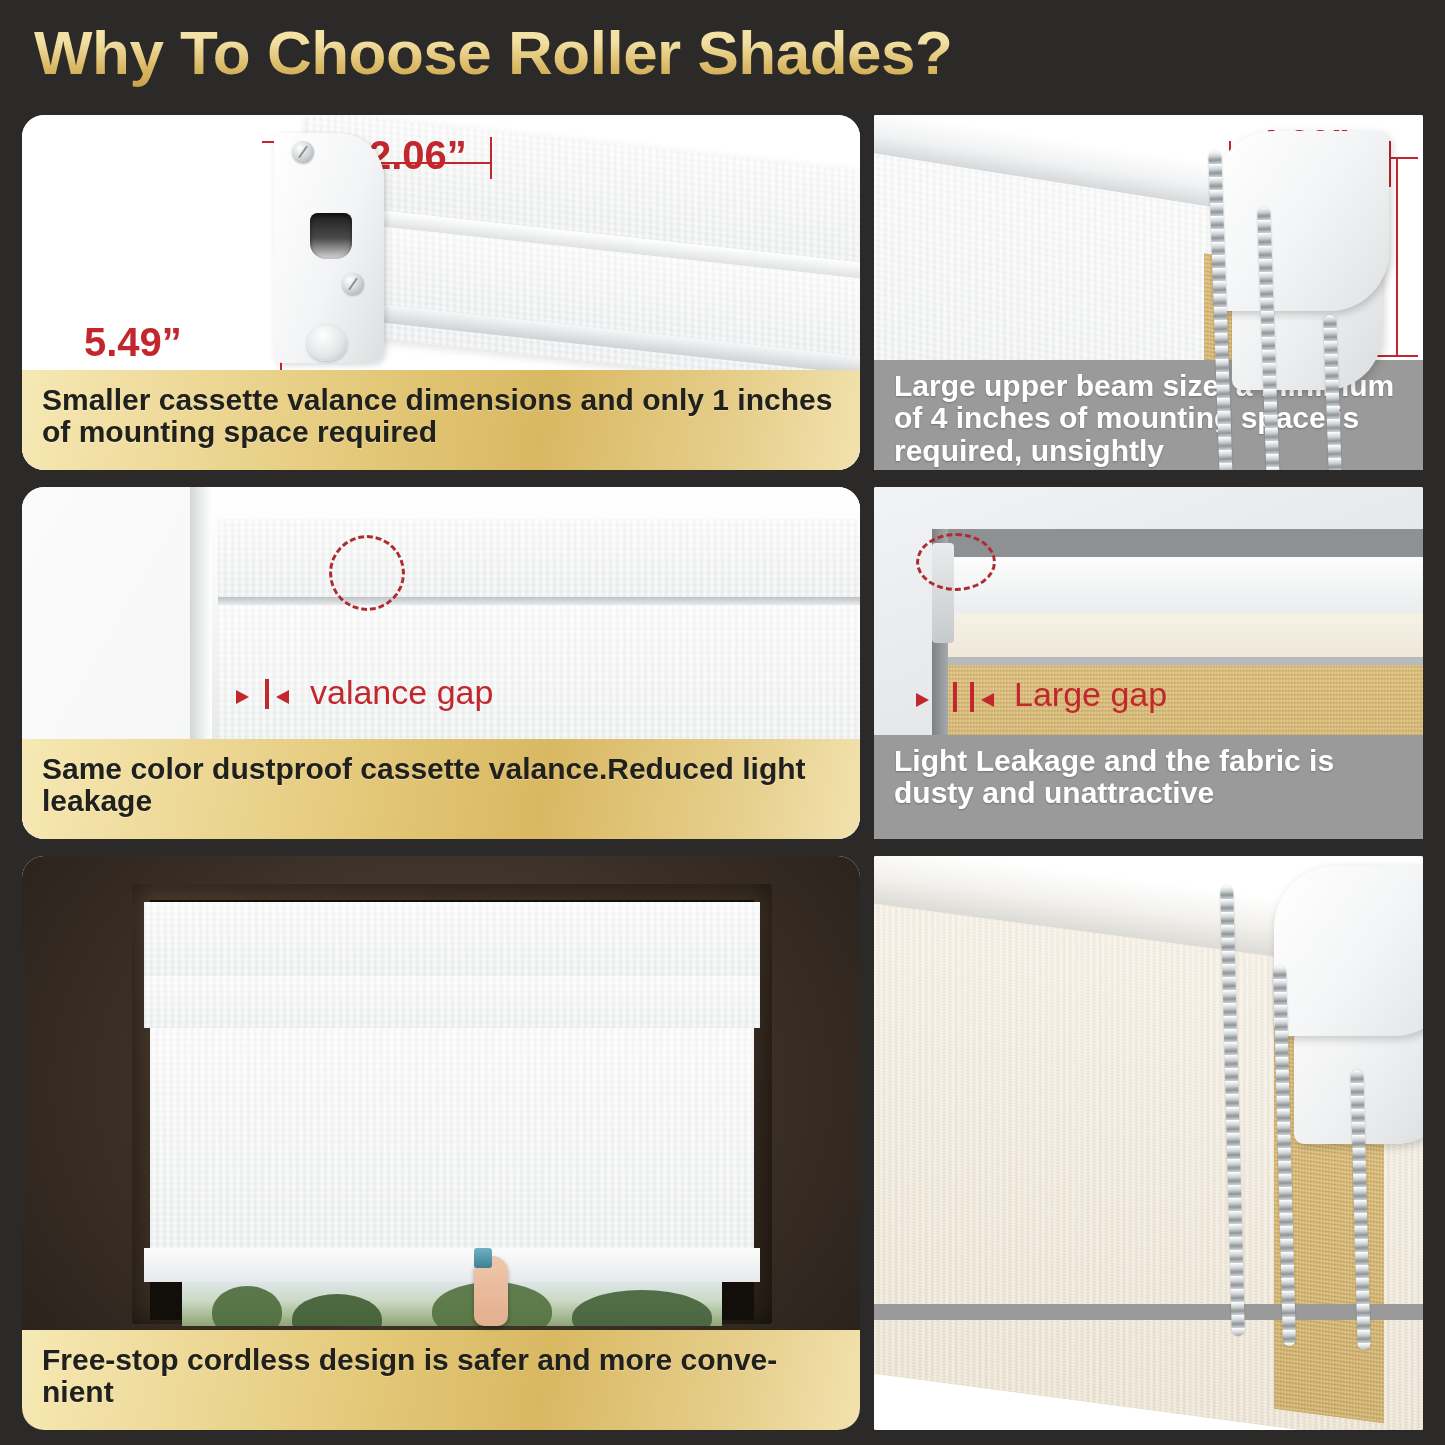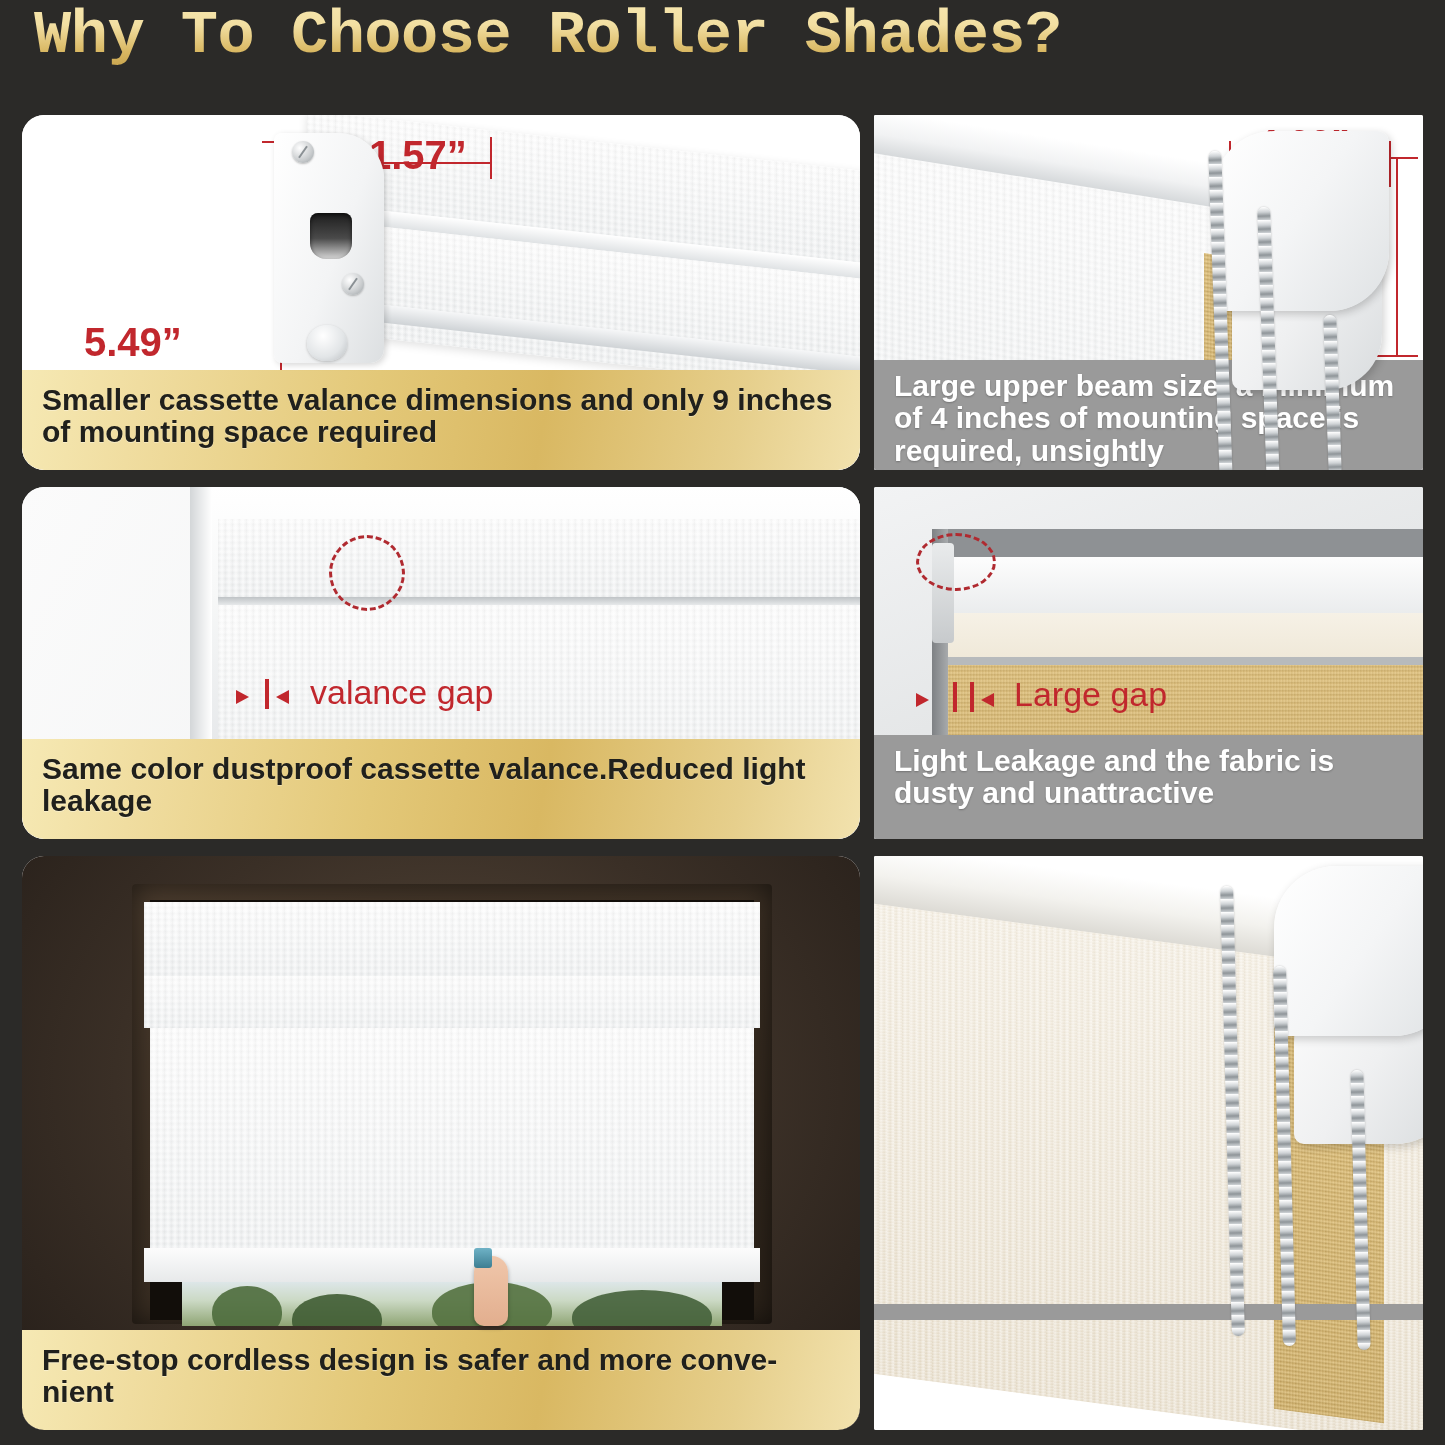--- a/index.html
+++ b/index.html
@@ -8,21 +8,21 @@
     background:#2b2a28;
     font-family:"Liberation Sans",sans-serif;
     overflow:hidden;
     position:relative;
   }
   .page{position:relative;width:1445px;height:1445px;}
 
   
   .title-bar{
     position:absolute;left:0;top:0;width:1223px;height:104px;
-    display:flex;align-items:flex-start;font-family:Liberation Mono, monospace;
+    display:flex;align-items:center;
   }
   .title{
     margin-left:34px;
     font-size:62px;font-weight:bold;letter-spacing:-0.5px;
     background:linear-gradient(180deg,#f7e7b0 0%,#f2dfa2 35%,#d9b863 72%,#c49f48 100%);
     -webkit-background-clip:text;background-clip:text;
     -webkit-text-fill-color:transparent;color:#e2c878;
     white-space:nowrap;
   }
 
@@ -292,29 +292,29 @@
         <div class="p1-slot"></div>
         <div class="p1-screw" style="left:18px;top:8px;"></div>
         <div class="p1-screw" style="left:68px;top:140px;"></div>
         <div class="p1-knob"></div>
       </div>
 
       <div class="dot" style="left:289px;top:43px;"></div>
       <div class="dimline-h" style="left:287px;top:47px;width:183px;"></div>
       <div class="tick-v" style="left:287px;top:22px;height:42px;"></div>
       <div class="tick-v" style="left:468px;top:22px;height:42px;"></div>
-      <div class="dim" style="left:347px;top:18px;font-size:40px;">1.57”</div>
+      <div class="dim" style="left:347px;top:18px;font-size:40px;">2.06”</div>
 
       <div class="dimline-v" style="left:258px;top:26px;height:290px;"></div>
       <div class="tick-h" style="left:240px;top:26px;width:52px;"></div>
       <div class="tick-h" style="left:240px;top:314px;width:52px;"></div>
       <div class="dim" style="left:62px;top:205px;font-size:40px;text-align:center;">5.49”</div>
     </div>
 
-    <div class="caption gold">Smaller cassette valance dimensions and only 9 inches of mounting space required</div>
+    <div class="caption gold">Smaller cassette valance dimensions and only 1 inches of mounting space required</div>
   </div>
 
   <div class="panel right col-r row-1">
     <div class="photo">
       <div style="position:absolute;inset:0;background:#fff;"></div>
 
       <div class="p2-fab fabric"></div>
       <div class="p2-fab2 fabric-tan"></div>
       <div class="p2-tube"></div>
 

